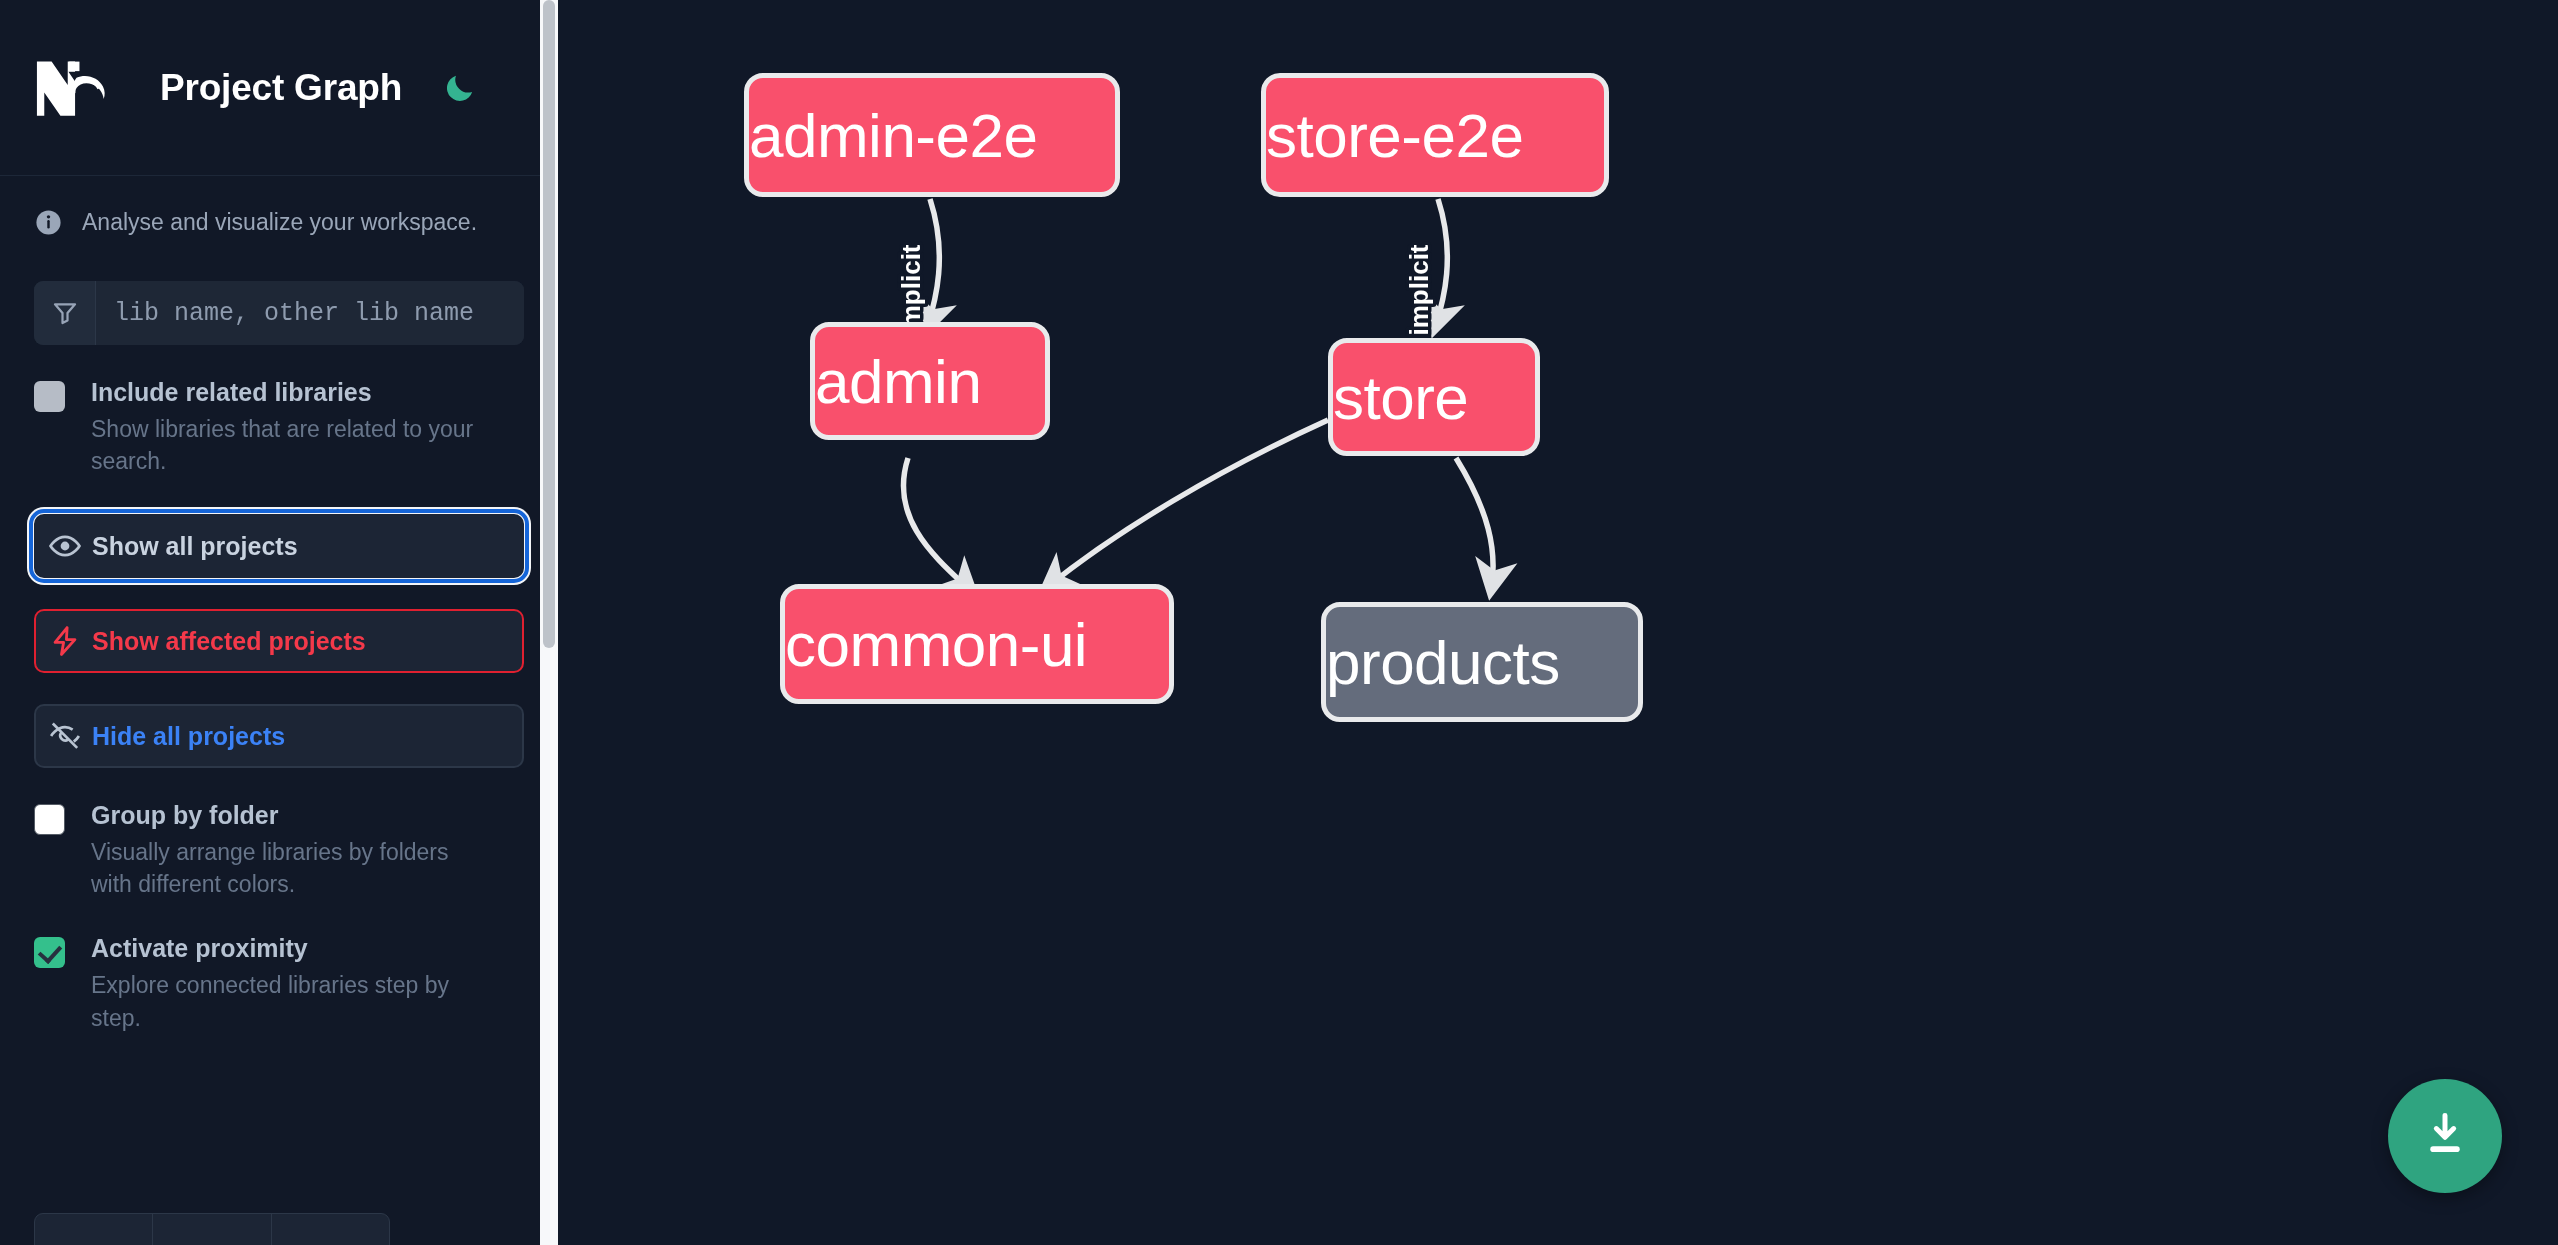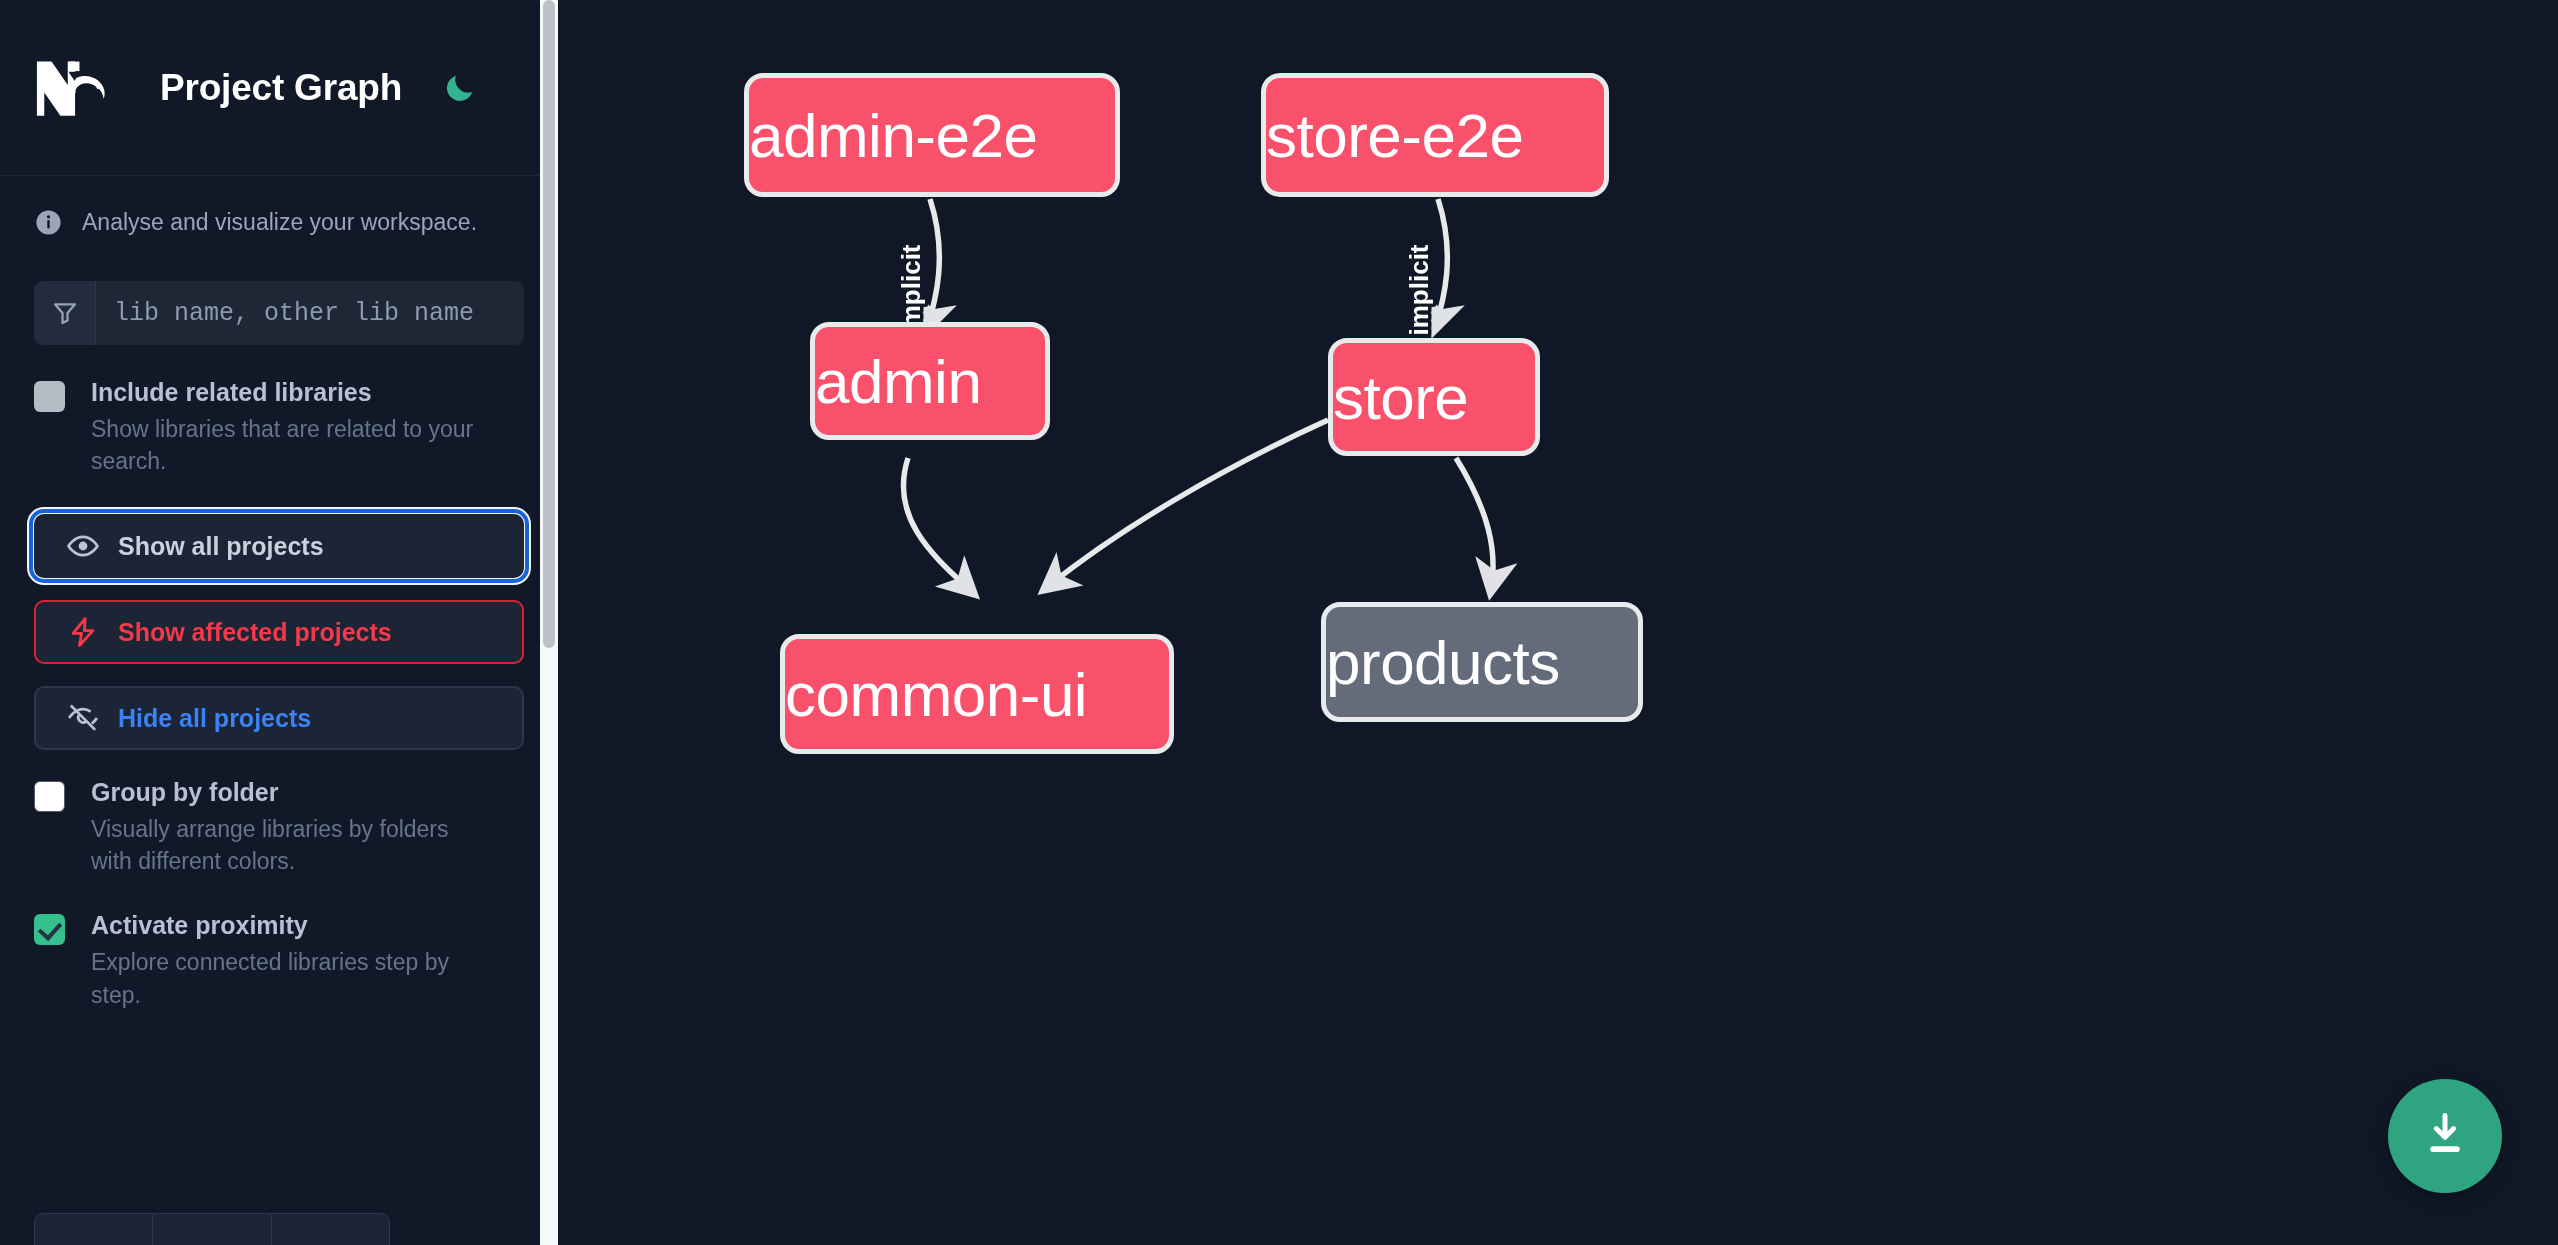--- a/index.html
+++ b/index.html
@@ -90,24 +90,24 @@
     transform: rotate(42deg);
   }
   .cb-texts { margin-left: 26px; }
   .cb-label { font-size: 25px; font-weight: 700; color: #b6c2d2; line-height: 1.35; }
   .cb-desc { font-size: 23px; color: #67758a; line-height: 1.42; margin-top: 3px; max-width: 400px; }
 
   
   .btn-stack { margin-top: 36px; }
   .btn {
     height: 64px; display: flex; align-items: center;
-    border-radius: 10px; padding: 0 30px; gap: 18px;
+    border-radius: 10px; padding: 0 12px; gap: 10px;
     background: #1c2535; cursor: pointer;
     font-size: 25px; font-weight: 700;
-    margin-bottom: 22px;
+    margin-bottom: 31px;
   }
   .btn-show-all {
     color: #c9d3e0;
     border: 2px solid #1c2535;
     outline: 4px solid #1565d8;
     outline-offset: 1px;
     box-shadow: 0 0 0 7px #f3f5f8;
   }
   .btn-affected { color: #f4394a; border: 2px solid #e02030; }
   .btn-hide-all { color: #3b82f6; border: 2px solid #2c3748; }
@@ -310,21 +310,21 @@
     </div>
     <div class="node" style="left:703px;top:73px;width:348px;height:124px;background:#F9506C;">
       <span>store-e2e</span>
     </div>
     <div class="node" style="left:252px;top:322px;width:240px;height:118px;background:#F9506C;">
       <span>admin</span>
     </div>
     <div class="node" style="left:770px;top:338px;width:212px;height:118px;background:#F9506C;">
       <span>store</span>
     </div>
-    <div class="node" style="left:222px;top:634px;width:394px;height:120px;background:#F9506C;">
+    <div class="node" style="left:222px;top:584px;width:394px;height:120px;background:#F9506C;">
       <span>common-ui</span>
     </div>
     <div class="node" style="left:763px;top:602px;width:322px;height:120px;background:#646C7C;">
       <span>products</span>
     </div>
 
     <div class="download-fab">
       <span>
         <svg viewBox="0 0 24 24" width="52" height="52" aria-hidden="true">
           <path fill="none" stroke="#ffffff" stroke-width="2.3" stroke-linecap="round" stroke-linejoin="round" d="M12 3.5v10m0 0 4-4m-4 4-4-4"></path>

